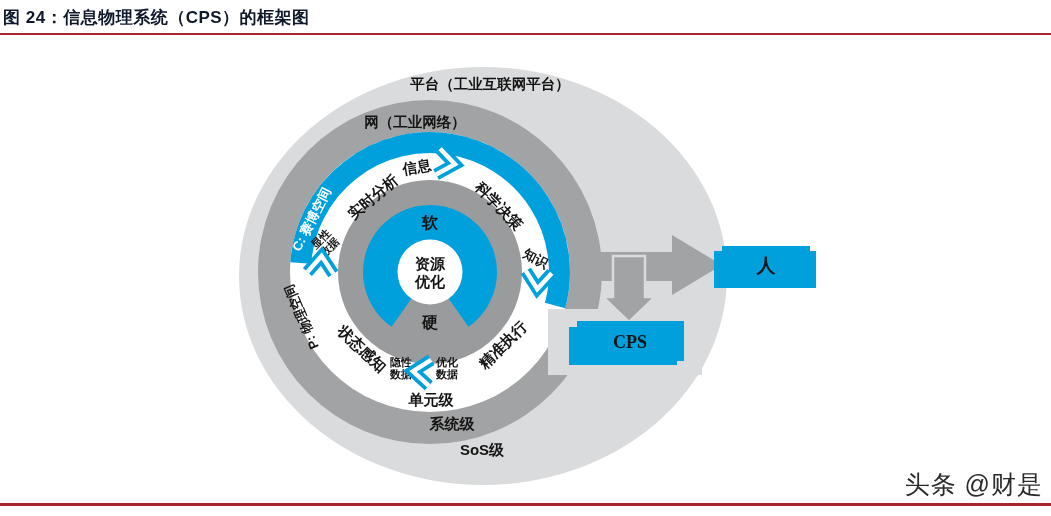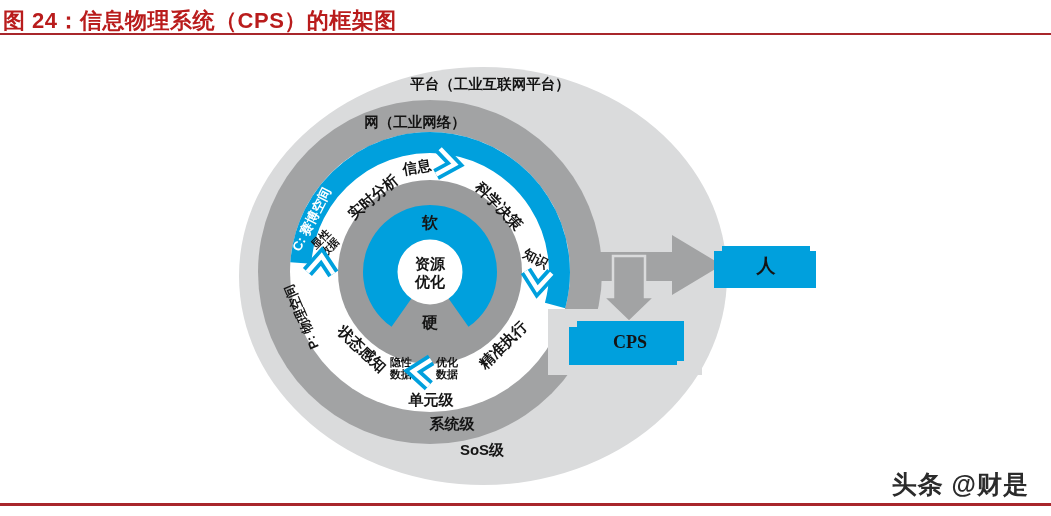--- a/index.html
+++ b/index.html
@@ -1,24 +1,24 @@
 <!DOCTYPE html>
 <html style="--blue: #00a0dd; --dark: #a2a3a4; --mid: #9a9b9c; --light: #dadbdc; --red: #a8262b;"><head>
 <meta charset="utf-8">
 <style>
   :root{
     --blue:#00a0dd; --dark:#a2a3a4; --mid:#9a9b9c; --light:#dadbdc; --red:#a8262b;
   }
   *{margin:0;padding:0;box-sizing:border-box}
   body{background:#fff;font-family:"Liberation Sans",sans-serif}
   .page{position:relative;width:1051px;height:516px;background:#fff;overflow:hidden}
-  .fig-title{position:absolute;left:3px;top:6px;font-size:22px;font-weight:700;color:#b91c1c;letter-spacing:.5px}
+  .fig-title{position:absolute;left:3px;top:6px;font-size:17px;font-weight:700;color:#0f172a;letter-spacing:.5px}
   .title-rule{position:absolute;left:0;top:33px;width:1051px;height:2px;background:var(--red)}
   .bottom-rule{position:absolute;left:0;top:503px;width:1051px;height:3px;background:var(--red)}
-  .watermark{position:absolute;right:22px;top:468px;font-size:25px;font-weight:700;color:#2b2b2b;letter-spacing:1px;
+  .watermark{position:absolute;right:8px;top:468px;font-size:25px;font-weight:400;color:#2b2b2b;letter-spacing:1px;
     text-shadow:-1px -1px 0 #fff,1px -1px 0 #fff,-1px 1px 0 #fff,1px 1px 0 #fff,2px 2px 0 #fff}
   svg{position:absolute;left:0;top:0}
   text{font-family:"Liberation Sans",sans-serif;font-weight:700;fill:#141414}
   .t14{font-size:14.5px}.t15{font-size:15px}.t13{font-size:13px}.t11{font-size:11px}.t16{font-size:16px}
   .tw{fill:#ffffff}
   .chev-b{stroke:var(--blue);stroke-width:12;fill:none;stroke-linejoin:miter}
   .chev-w{stroke:#ffffff;stroke-width:4.5;fill:none;stroke-linejoin:miter}
   .cps-text{font-family:"Liberation Serif",serif;font-size:18px;font-weight:700}
 </style>
 </head>

